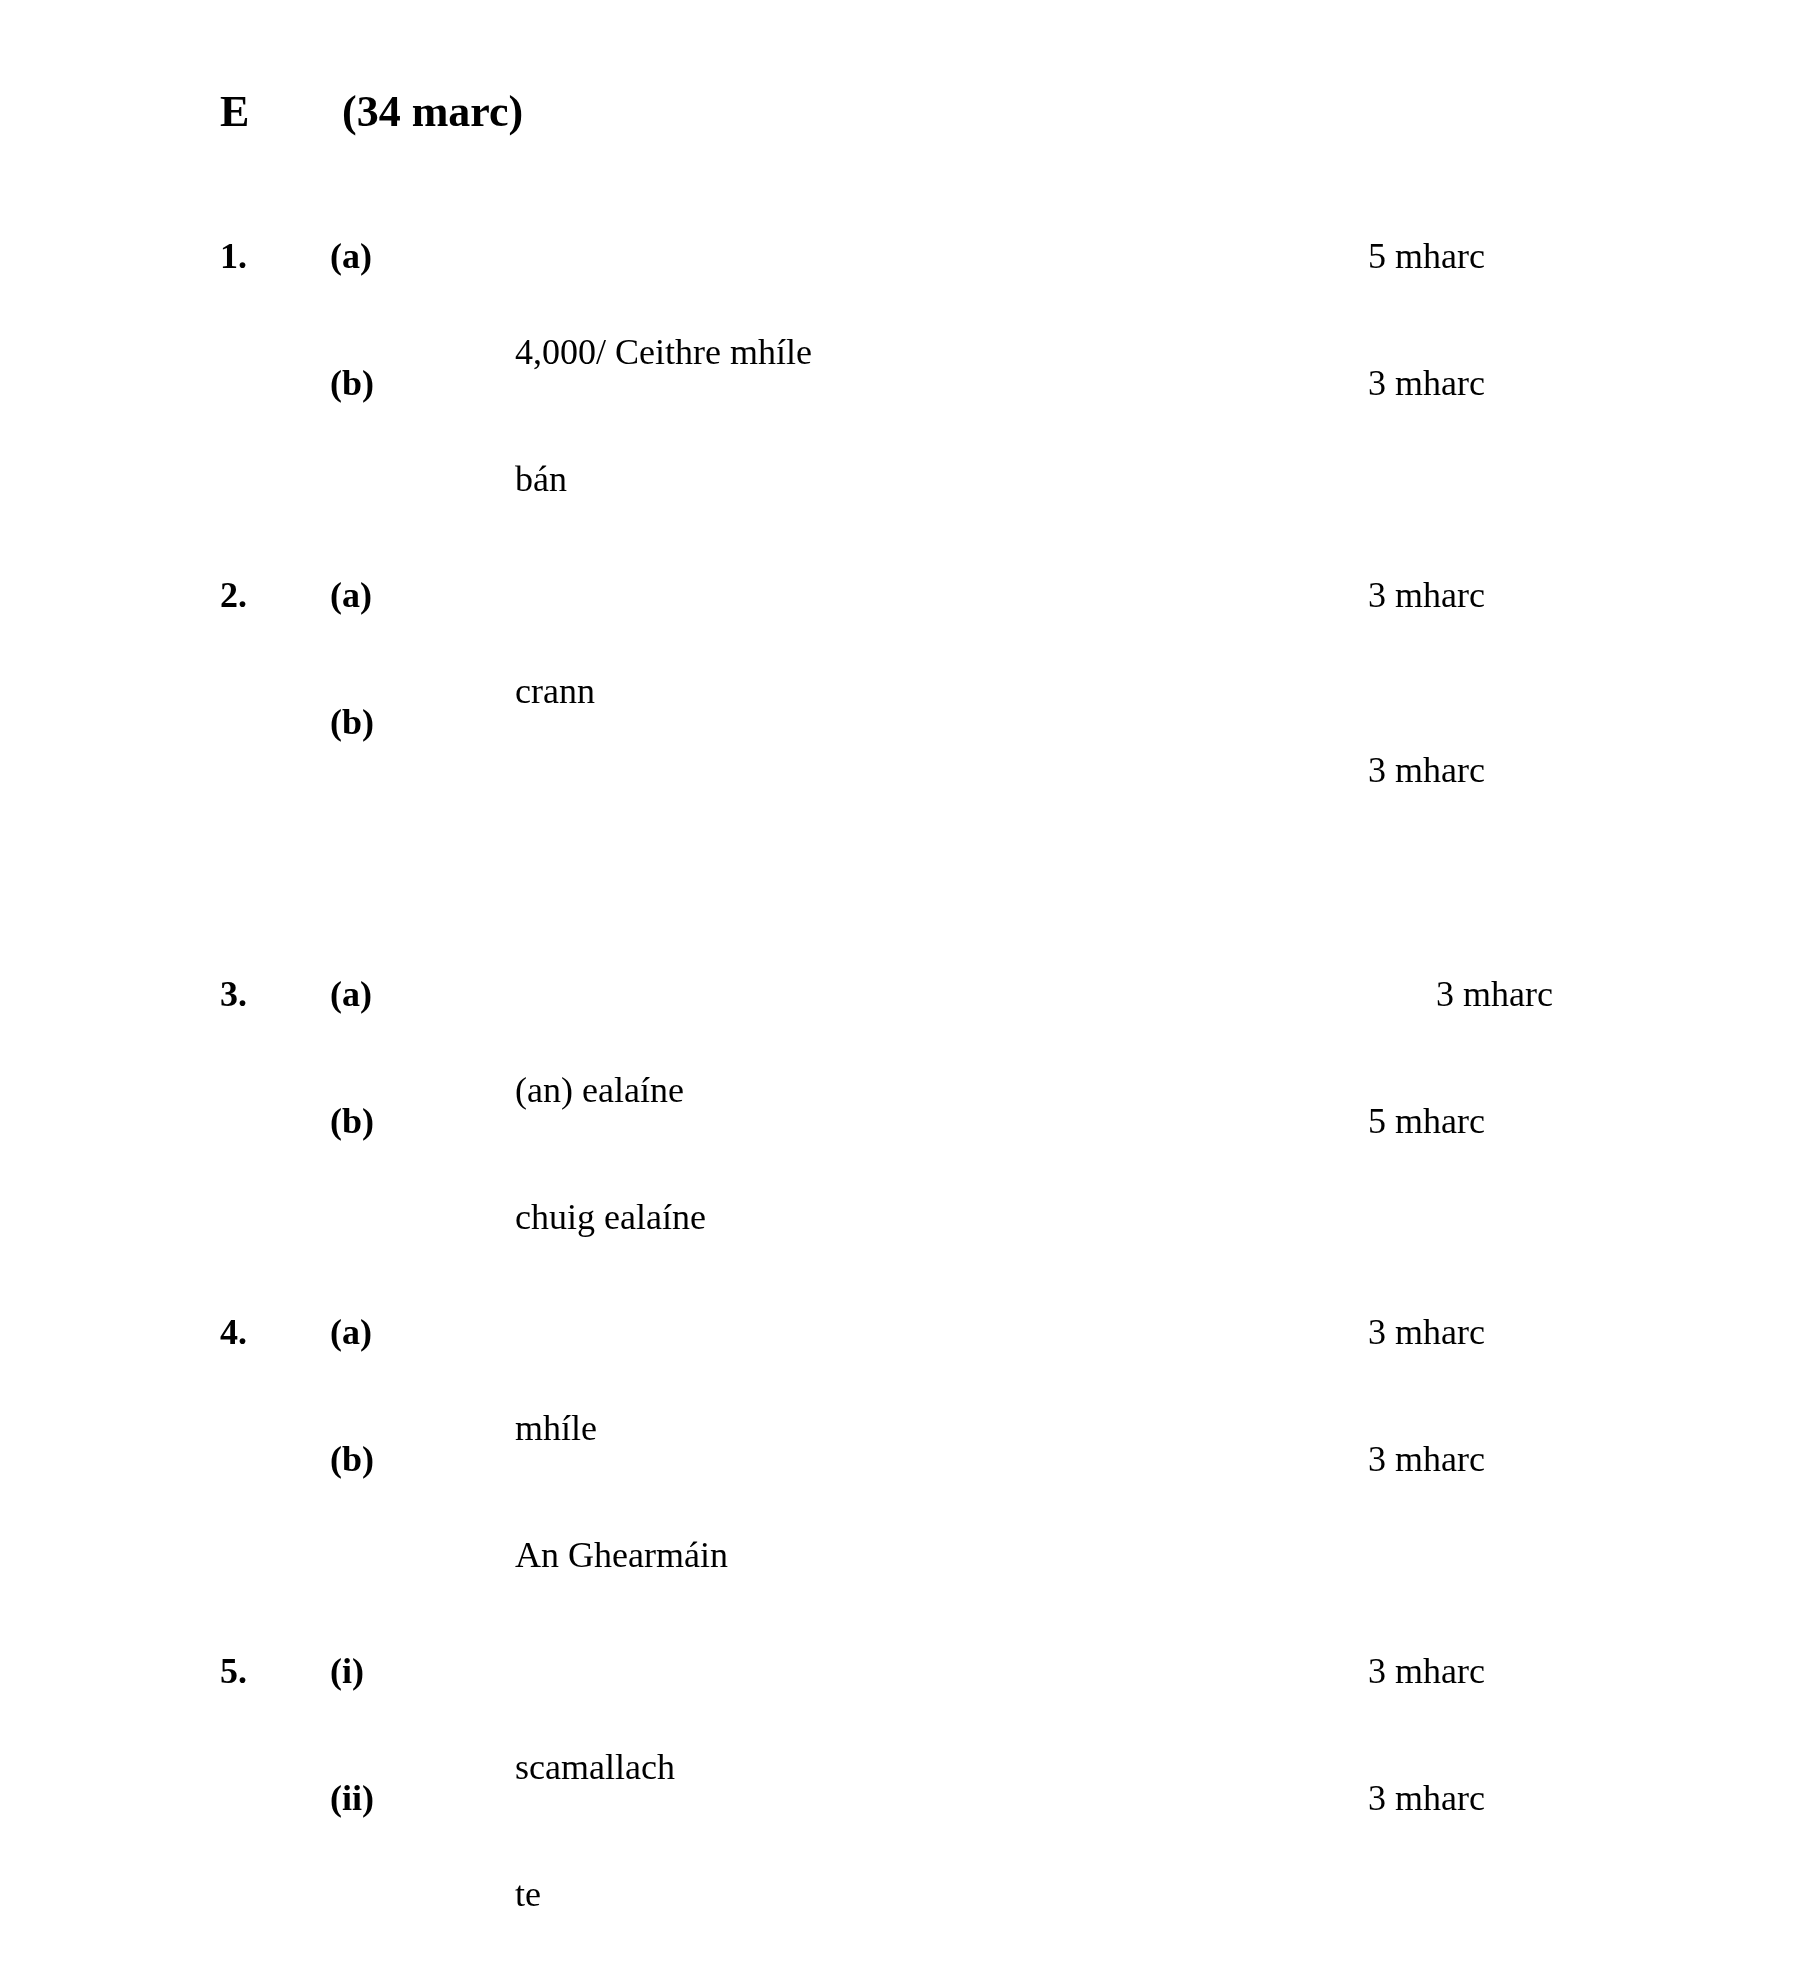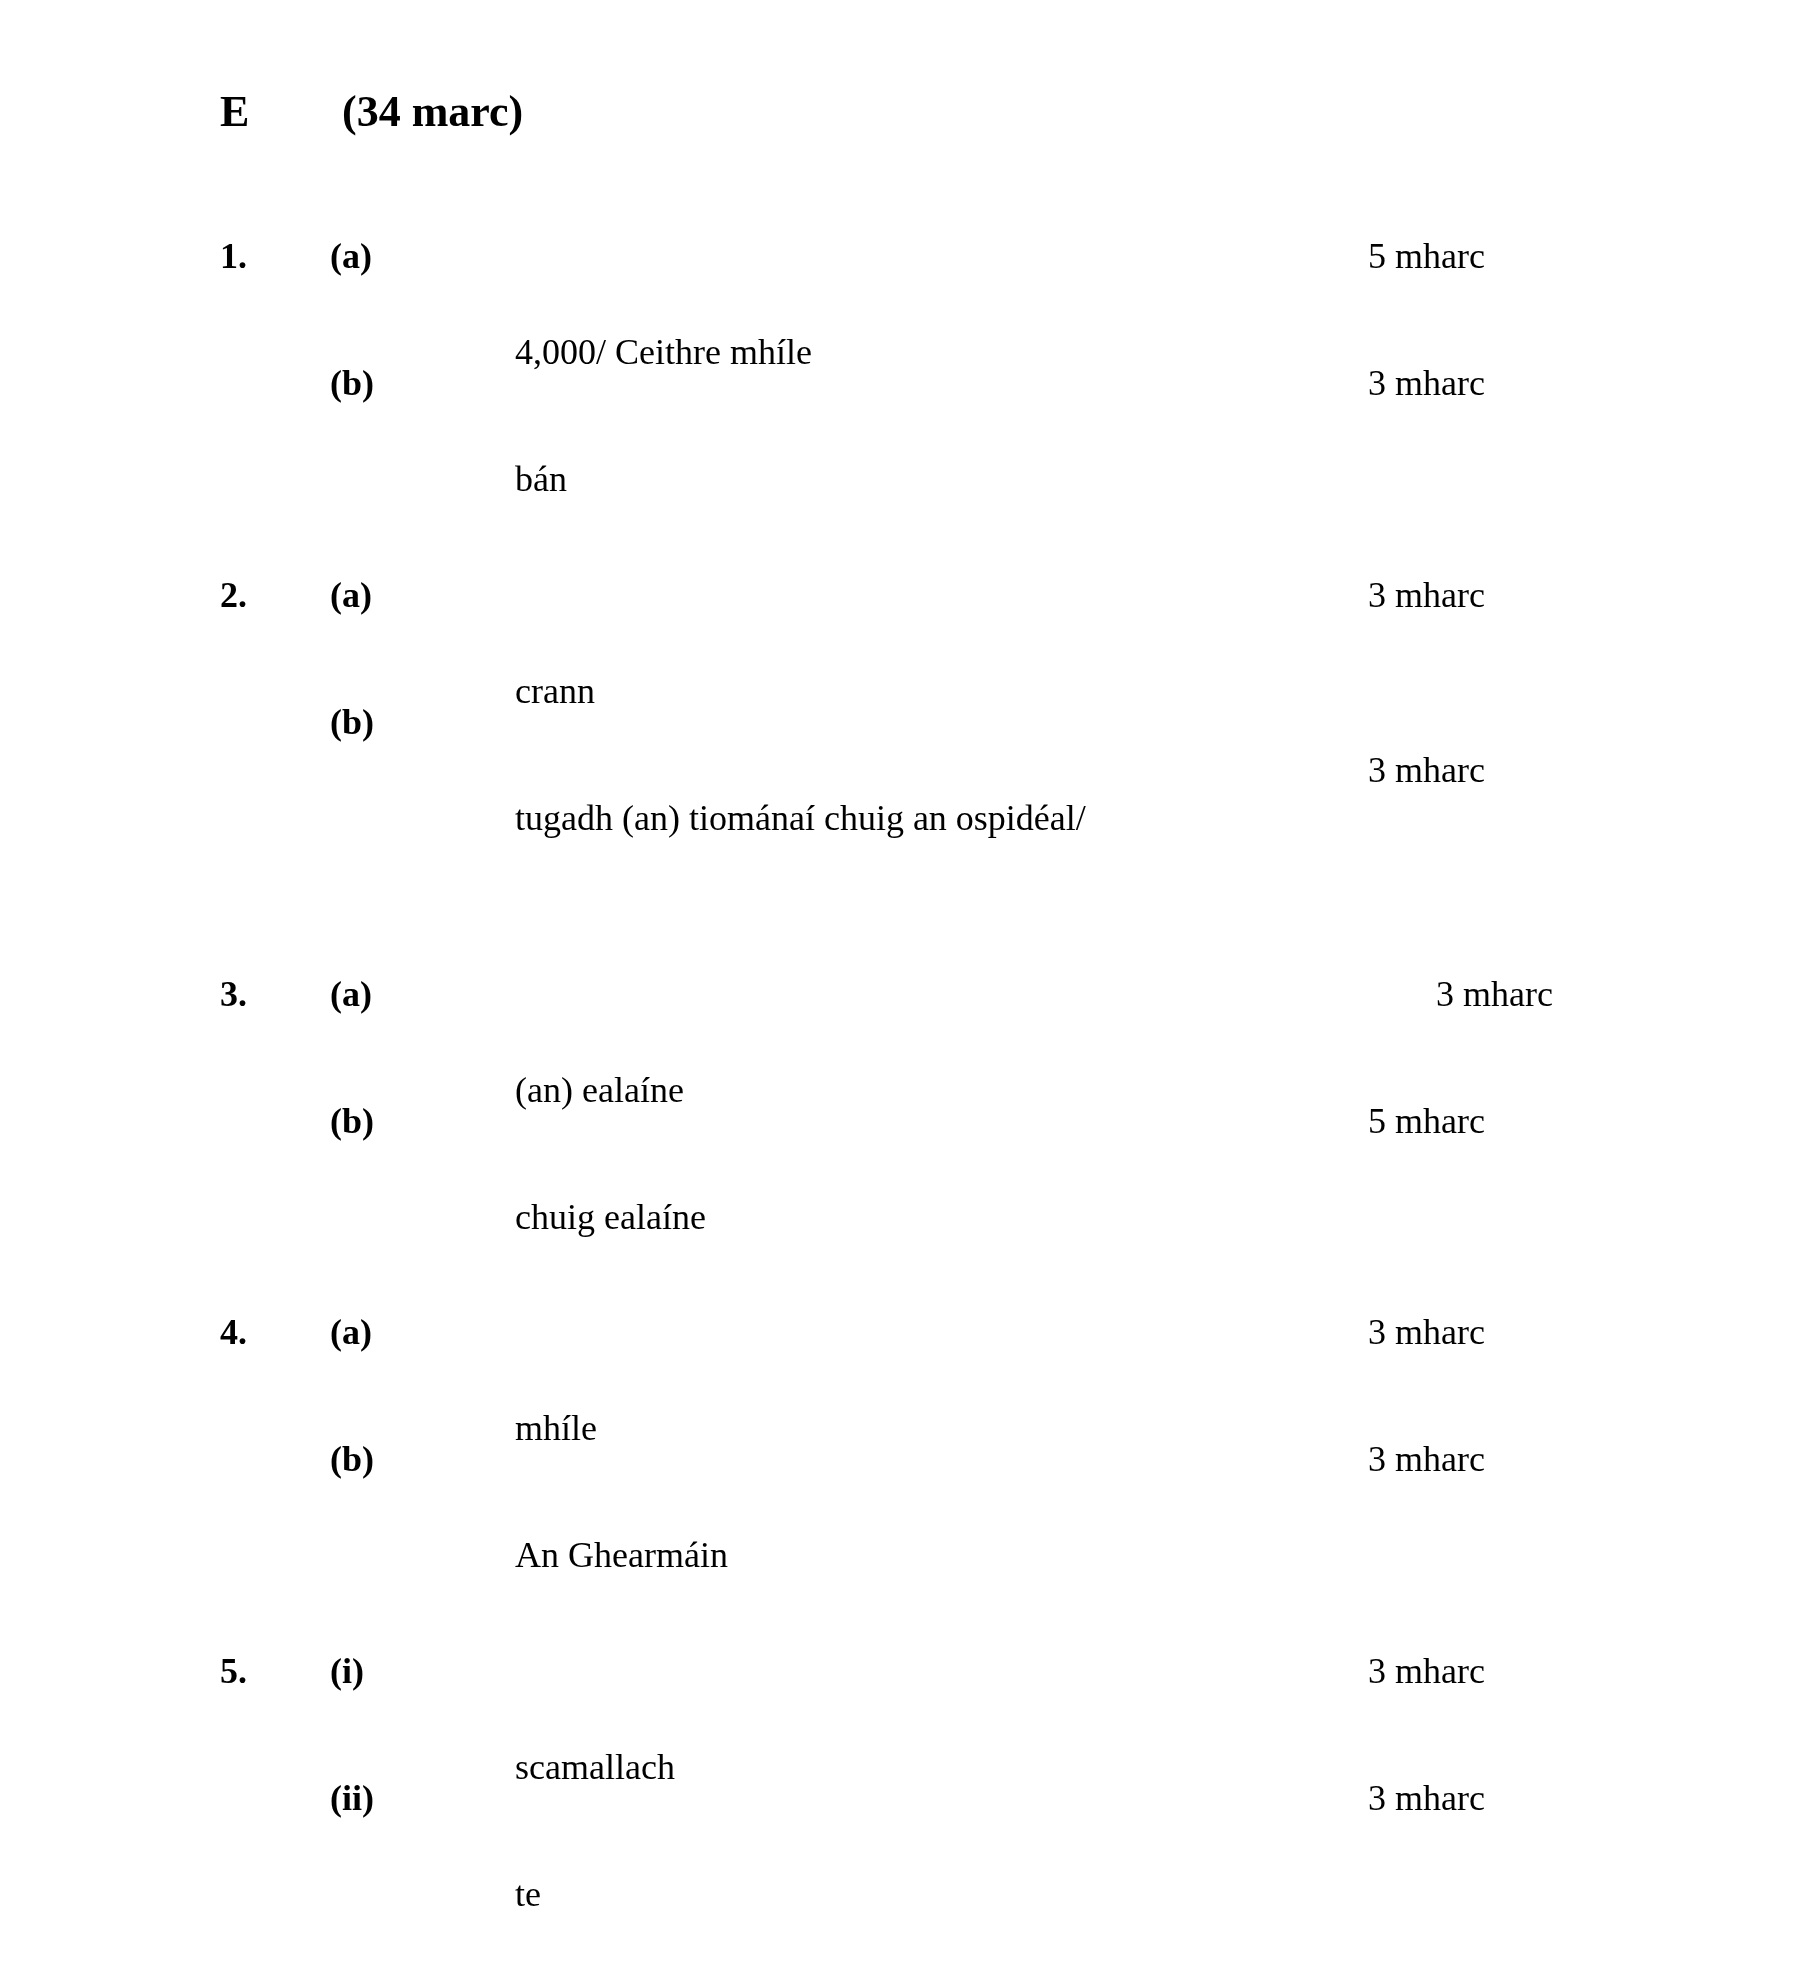--- a/index.html
+++ b/index.html
@@ -96,21 +96,20 @@
     <span class="q-sub">(a)</span>
     <span class="q-answer">
       <span class="line">crann</span>
     </span>
     <span class="q-marks">3 mharc</span>
   </div>
 
   <div class="row" style="top:698px;">
     <span class="q-sub">(b)</span>
     <span class="q-answer">
-      <span class="line">tugadh (an) tiománaí chuig an ospidéal/</span>
     </span>
     <span class="q-marks" style="top:48px;">3 mharc</span>
   </div>
 
   <div class="row" style="top:970px;">
     <span class="q-num">3.</span>
     <span class="q-sub">(a)</span>
     <span class="q-answer">
       <span class="line">(an) ealaíne</span>
     </span>

